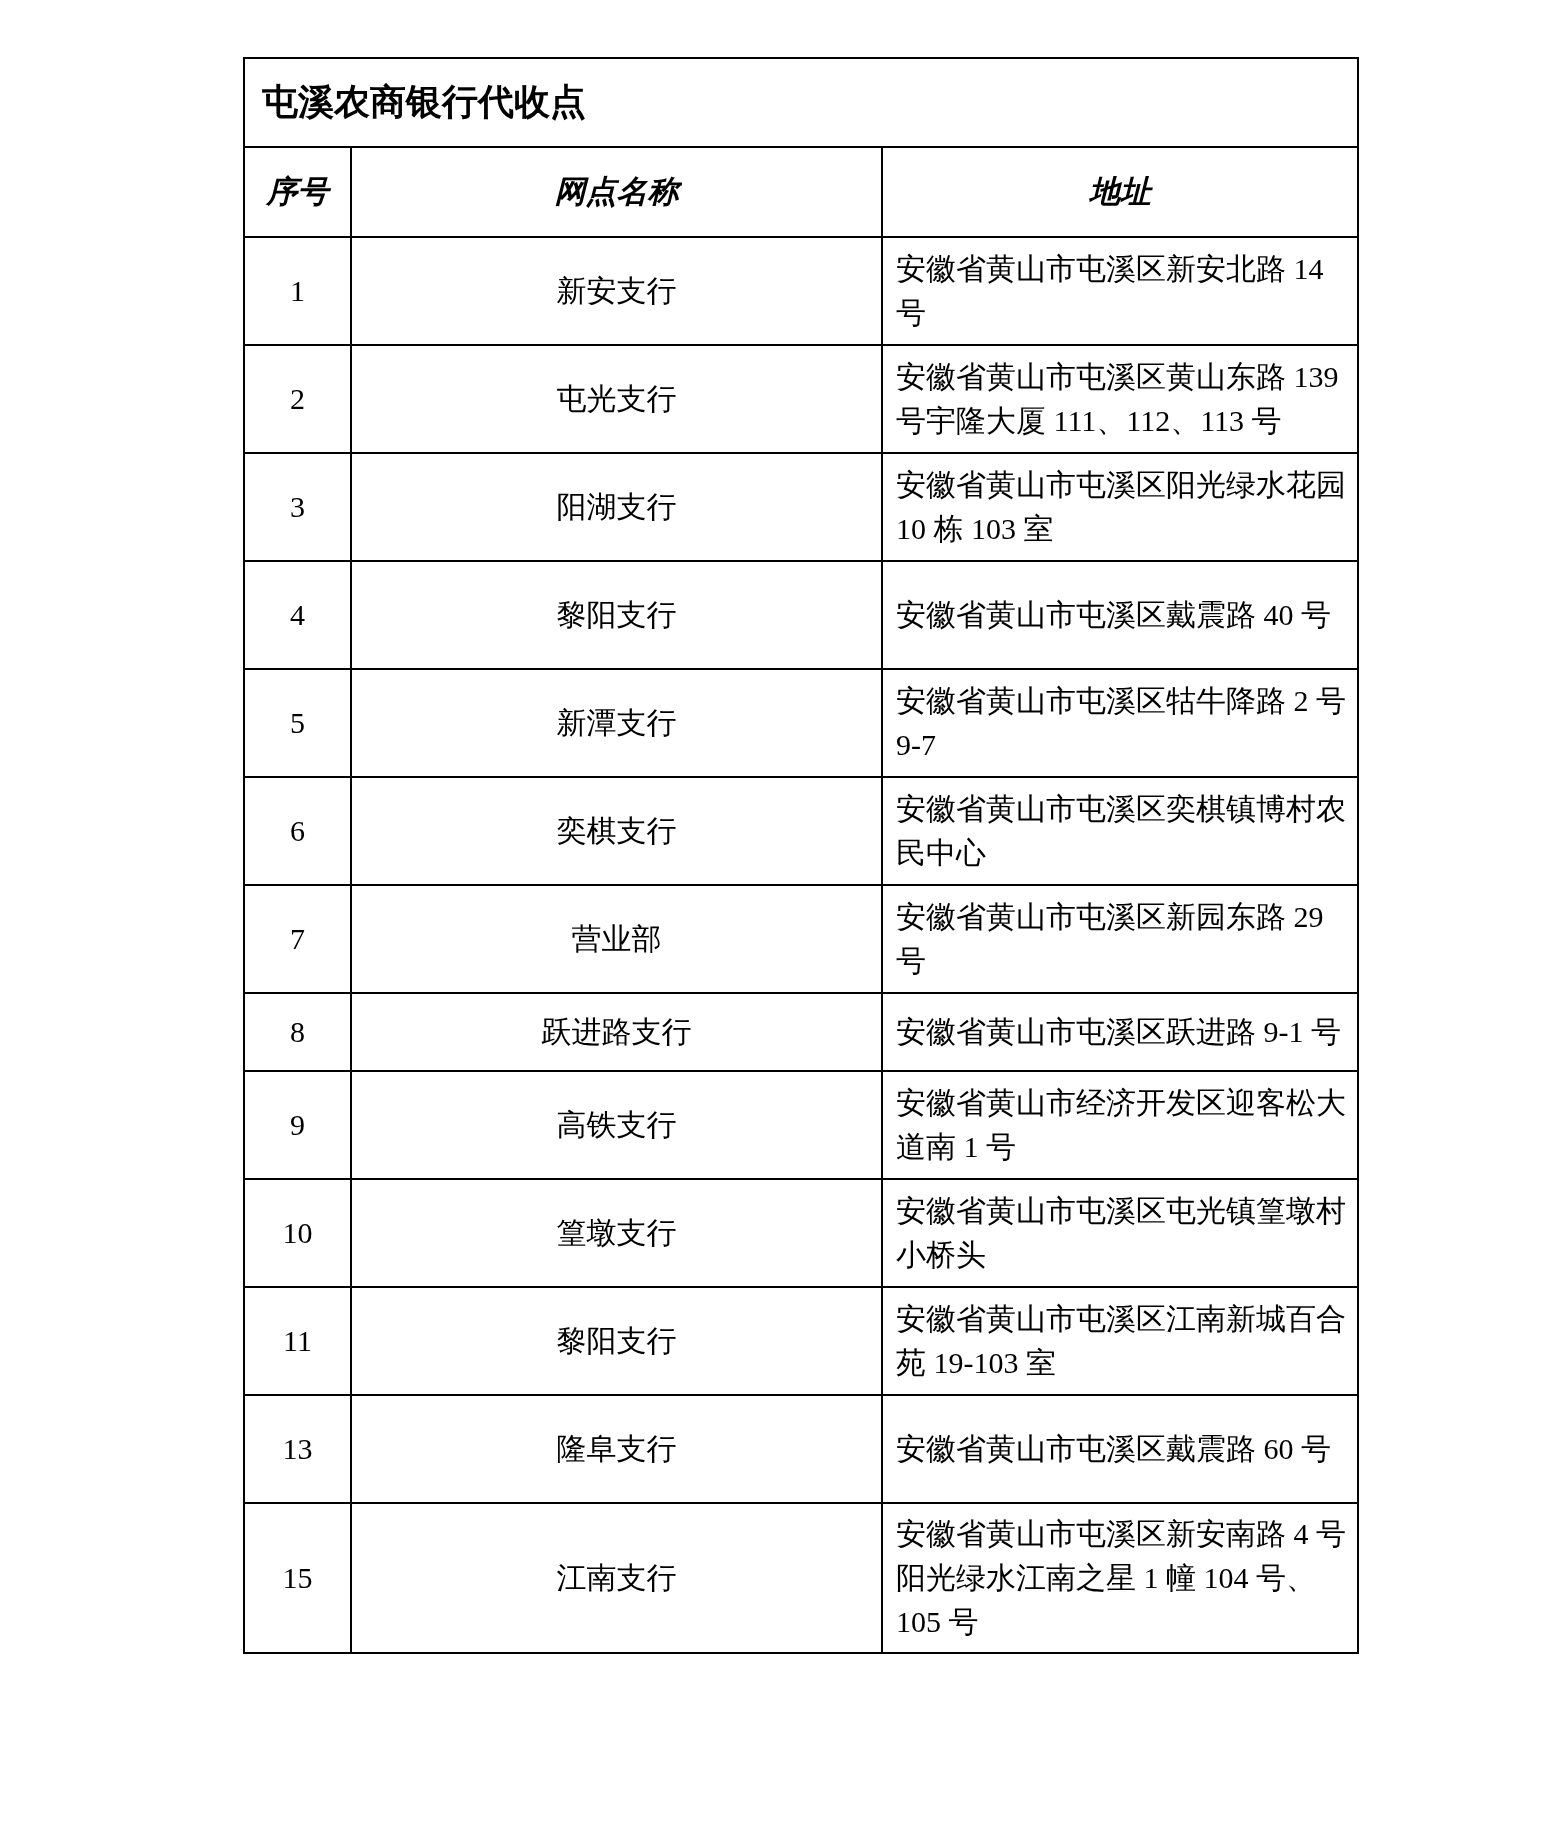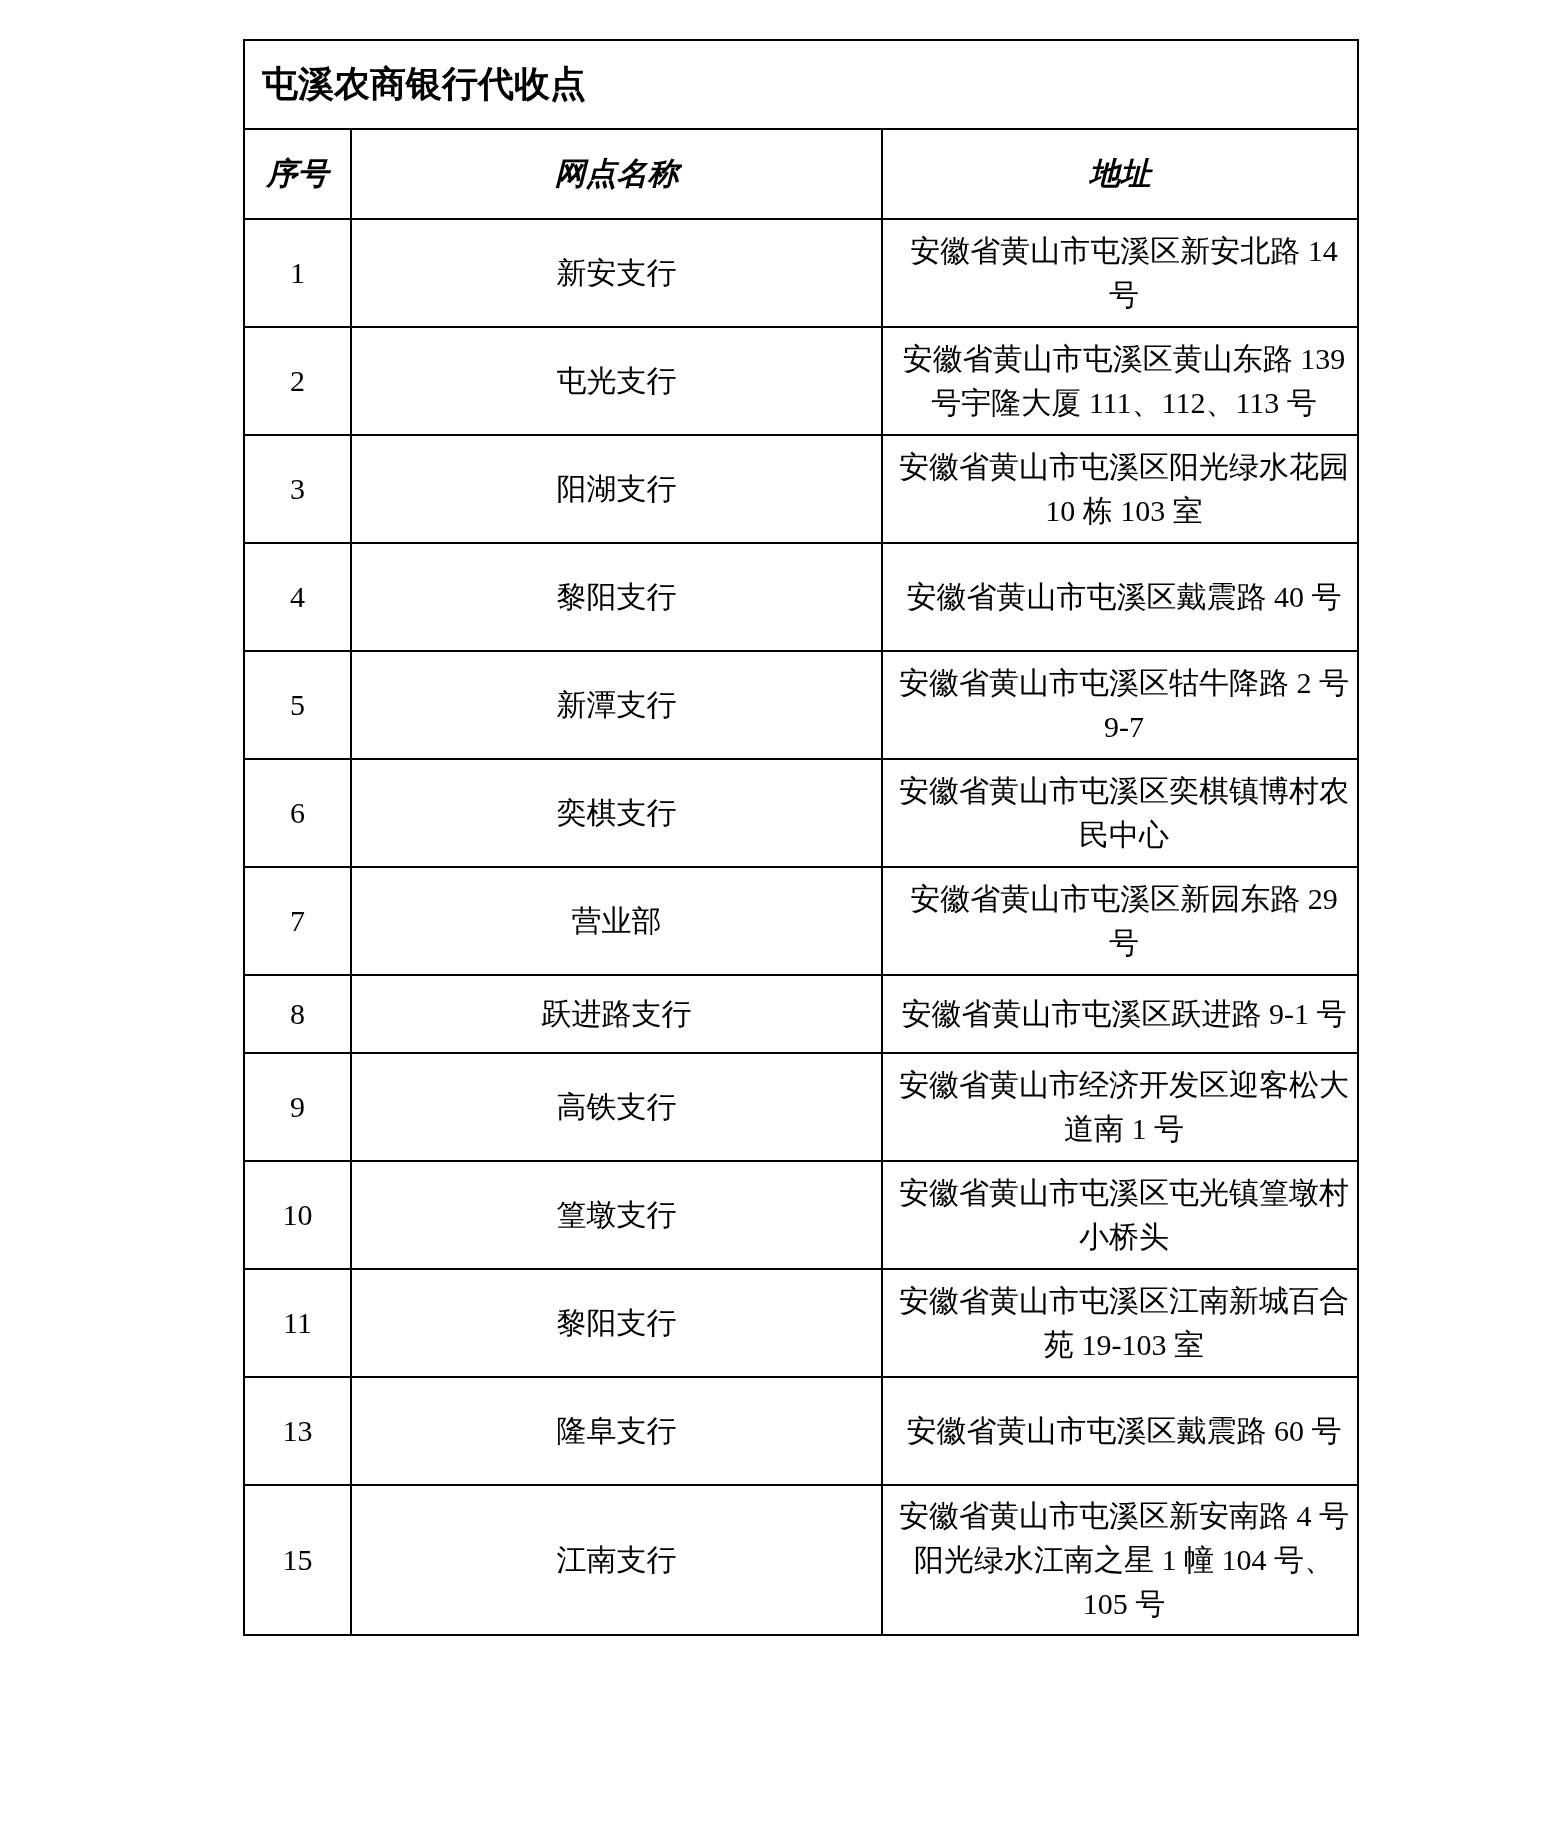--- a/index.html
+++ b/index.html
@@ -11,21 +11,21 @@
     height: 1844px;
     background: #ffffff;
     overflow: hidden;
     position: relative;
     font-family: "Liberation Serif", "DejaVu Serif", serif;
     color: #000000;
   }
   table.doc-table {
     position: absolute;
     left: 243px;
-    top: 39px;
+    top: 57px;
     width: 1114px;
     border-collapse: collapse;
     table-layout: fixed;
   }
   .doc-table td, .doc-table th {
     border: 2px solid #000000;
     color: #000000;
     vertical-align: middle;
     overflow: hidden;
   }
@@ -57,21 +57,21 @@
   }
   td.col-no {
     text-align: center;
     padding: 0;
   }
   td.col-name {
     text-align: center;
     padding: 12px 6px;
   }
   td.col-address {
-    text-align: center;
+    text-align: left;
     padding: 8px 5px 8px 13px;
   }
 </style>
 </head>
 <body>
 
 <table class="doc-table">
   <colgroup>
     <col style="width:107px">
     <col style="width:531px">

